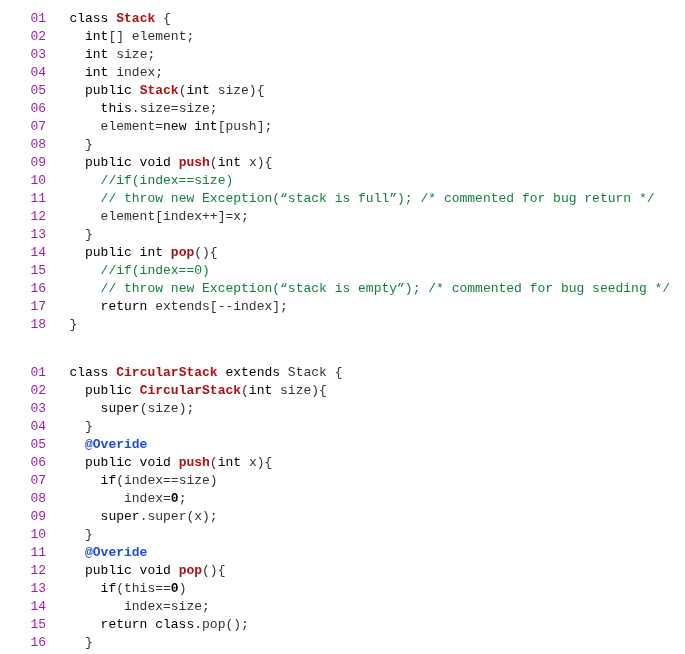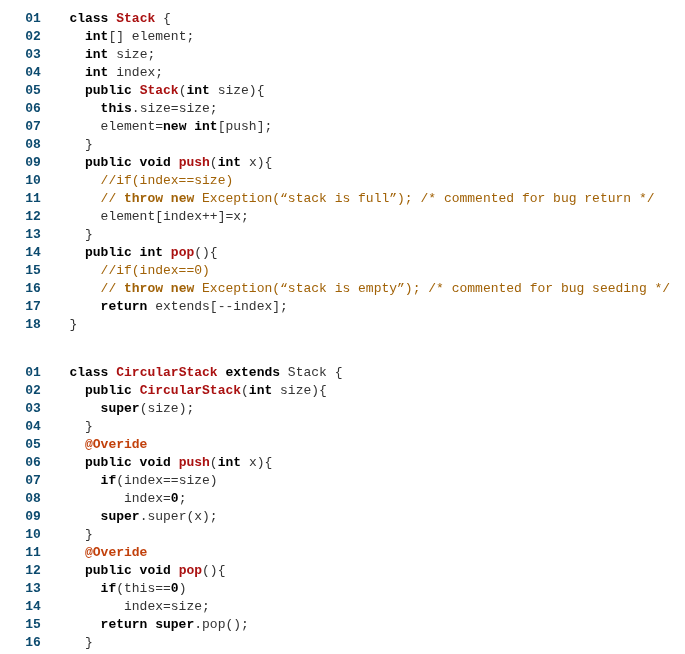--- a/index.html
+++ b/index.html
@@ -14,34 +14,34 @@
   .code-block {
     margin-bottom: 30px;
   }
   .line {
     display: flex;
     white-space: pre;
   }
   .ln {
     width: 26px;
     flex: 0 0 26px;
-    color: #0c4a6e;
-    text-align: center;
+    color: #a21caf;
+    text-align: right;
     user-select: none;
-    font-weight: bold;
+    font-weight: normal;
   }
   .code {
     flex: 1;
   }
-  .kw { color: #000000; font-weight: bold; }
+  .kw { color: #000000; font-weight: normal; }
   .cls { color: #aa1111; font-weight: bold; }
   .mth { color: #aa1111; font-weight: bold; font-family: Liberation Mono, monospace; }
   .ctor { color: #aa1111; font-weight: bold; }
-  .ann { color: #c2410c; font-weight: bold; }
-  .cmt { color: #a16207; }
+  .ann { color: #1d4ed8; font-weight: bold; }
+  .cmt { color: #15803d; }
   .num { color: #000000; font-weight: bold; }
 </style>
 </head>
 <body>
 
 <div class="code-block">
   <div class="line"><span class="ln">01</span><span class="code">   <span class="kw">class</span><span class="cls"> Stack</span><span> {</span></span></div>
   <div class="line"><span class="ln">02</span><span class="code">     <span class="kw">int</span><span>[] element;</span></span></div>
   <div class="line"><span class="ln">03</span><span class="code">     <span class="kw">int</span><span> size;</span></span></div>
   <div class="line"><span class="ln">04</span><span class="code">     <span class="kw">int</span><span> index;</span></span></div>
@@ -69,16 +69,16 @@
   <div class="line"><span class="ln">05</span><span class="code">     <span class="ann">@Overide</span></span></div>
   <div class="line"><span class="ln">06</span><span class="code">     <span class="kw">public void</span><span class="mth"> push</span><span>(</span><span class="kw">int</span><span> x){</span></span></div>
   <div class="line"><span class="ln">07</span><span class="code">       <span class="kw">if</span><span>(index==size)</span></span></div>
   <div class="line"><span class="ln">08</span><span class="code">          <span>index=</span><span class="num">0</span><span>;</span></span></div>
   <div class="line"><span class="ln">09</span><span class="code">       <span class="kw">super</span><span>.super(x);</span></span></div>
   <div class="line"><span class="ln">10</span><span class="code">     <span>}</span></span></div>
   <div class="line"><span class="ln">11</span><span class="code">     <span class="ann">@Overide</span></span></div>
   <div class="line"><span class="ln">12</span><span class="code">     <span class="kw">public void</span><span class="mth"> pop</span><span>(){</span></span></div>
   <div class="line"><span class="ln">13</span><span class="code">       <span class="kw">if</span><span>(this==</span><span class="num">0</span><span>)</span></span></div>
   <div class="line"><span class="ln">14</span><span class="code">          <span>index=size;</span></span></div>
-  <div class="line"><span class="ln">15</span><span class="code">       <span class="kw">return super</span><span>.pop();</span></span></div>
+  <div class="line"><span class="ln">15</span><span class="code">       <span class="kw">return class</span><span>.pop();</span></span></div>
   <div class="line"><span class="ln">16</span><span class="code">     <span>}</span></span></div>
   <div class="line"><span class="ln">17</span><span class="code">   <span>}</span></span></div>
 </div>
 
 </body></html>

